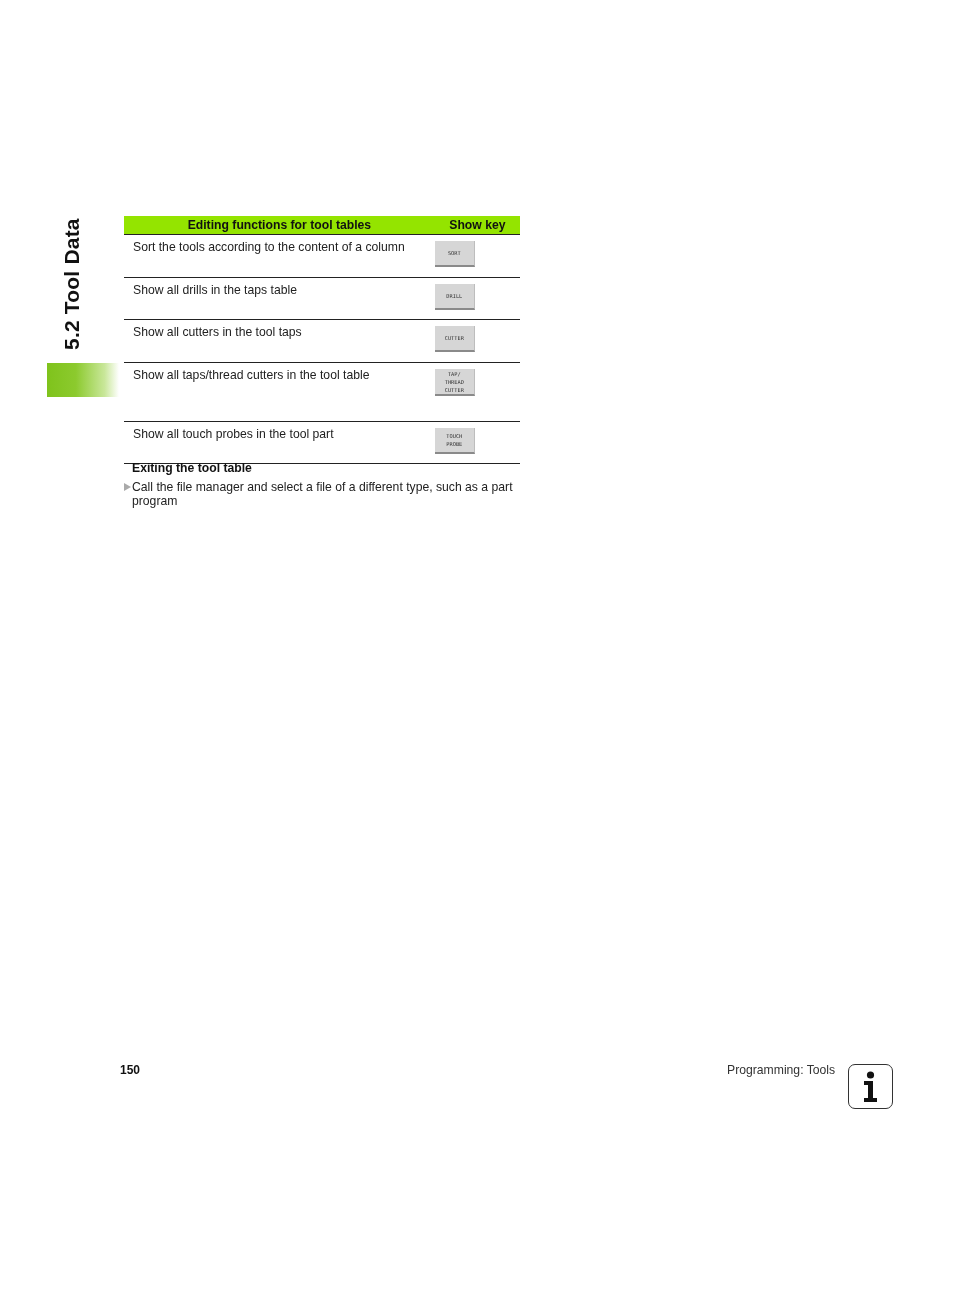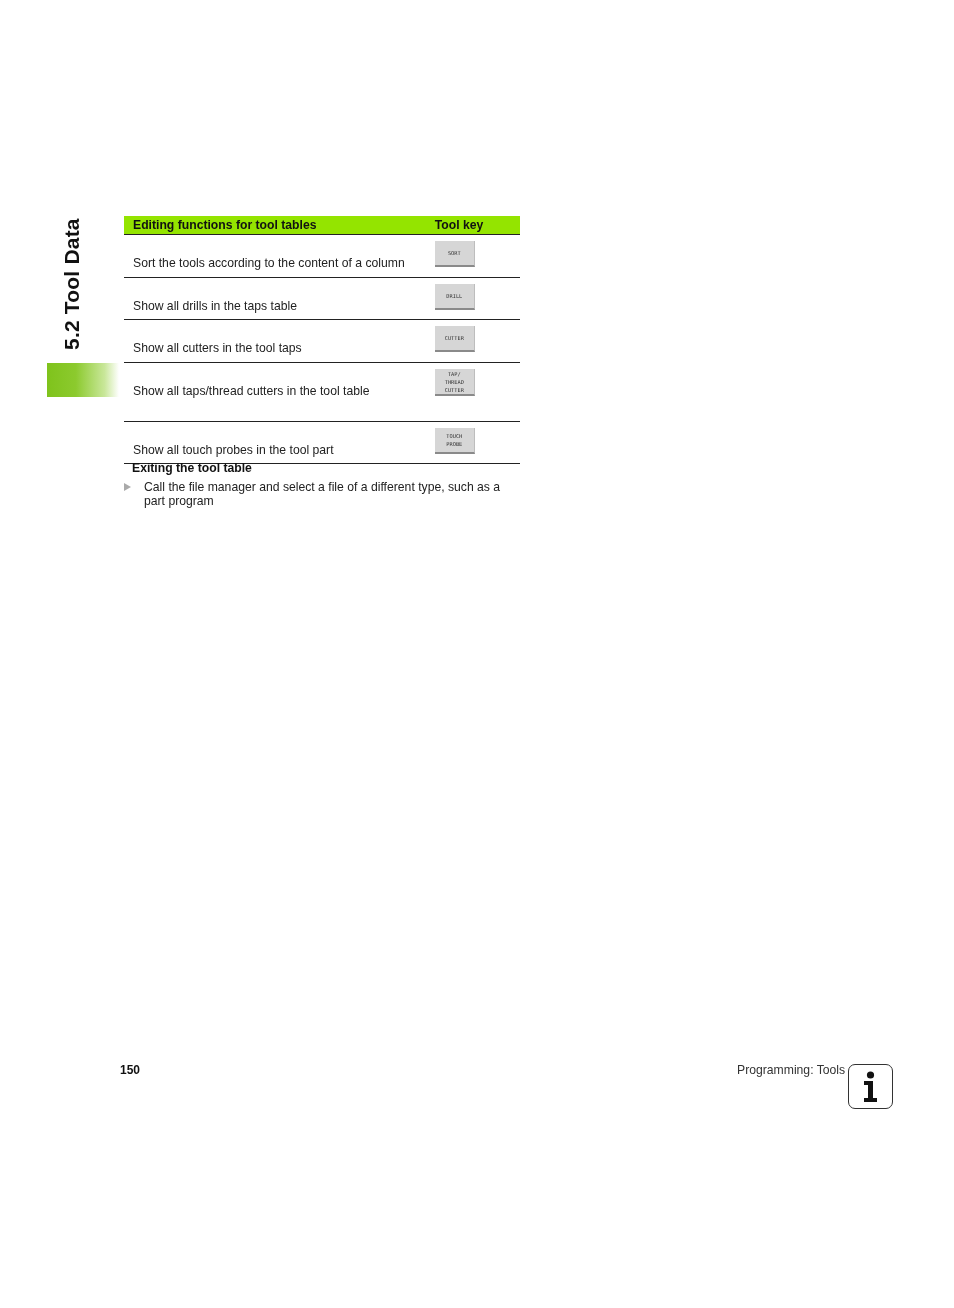--- a/index.html
+++ b/index.html
@@ -15,26 +15,26 @@
   }
   .side-bar {
     position: absolute; left: 47px; top: 363px; width: 72px; height: 34px;
     background: linear-gradient(to right, #7fc31c 0%, #8cca2e 40%, #c9e79a 80%, #ffffff 100%);
   }
   .tbl {
     position: absolute; left: 124px; top: 216px; width: 396px;
     border-collapse: collapse; font-size: 12.2px;
   }
   .tbl th {
-    background: #94e400; text-align: left; font-weight: bold; font-size: 12.2px;
+    background: #94e400; text-align: center; font-weight: bold; font-size: 12.2px;
     padding: 0 0 0 9px; height: 18px; border-bottom: 1px solid #222; color: #111;
   }
   .tbl th.sk { padding-left: 9px; width: 84px; }
   .tbl td {
-    border-bottom: 1px solid #222; vertical-align: top; padding: 21px 4px 0 9px; line-height: 14px;
+    border-bottom: 1px solid #222; vertical-align: top; padding: 5px 4px 0 9px; line-height: 14px;
   }
   .tbl td.desc { width: 285px; }
   .tbl td.key { padding: 6px 0 0 9px; }
   .softkey {
     width: 39px; height: 24px; background: #d6d6d6; border-bottom: 2px solid #8a8a8a;
     border-right: 1px solid #bdbdbd; display: flex; align-items: center; justify-content: center;
     flex-direction: column; font-family: "DejaVu Sans Mono", monospace; font-size: 5.3px;
     color: #333; line-height: 8px; text-align: center;
   }
   .softkey.tall { height: 25px; }
@@ -42,39 +42,39 @@
     position: absolute; left: 124px; top: 461px; font-weight: bold; font-size: 12.2px; color: #111; margin-left: 8px;
   }
   .bullet {
     position: absolute; left: 124px; top: 480px; width: 396px; font-size: 12.2px; line-height: 14px;
   }
   .bullet .arrow {
     position: absolute; left: 0; top: 3px; width: 0; height: 0;
     border-top: 4.5px solid transparent; border-bottom: 4.5px solid transparent;
     border-left: 7px solid #aaaaaa;
   }
-  .bullet .text { margin-left: 20px; display: block; }
+  .bullet .text { margin-left: 8px; display: block; }
   .page-num { position: absolute; left: 120px; top: 1063px; font-weight: bold; font-size: 12px; color: #111; }
-  .footer-title { position: absolute; left: 727px; top: 1063px; font-size: 12.2px; color: #333; margin-left: 10px; }
+  .footer-title { position: absolute; left: 727px; top: 1063px; font-size: 12.2px; color: #333; }
   .info-icon {
     position: absolute; left: 848px; top: 1064px; width: 43px; height: 43px;
     border: 1px solid #333; border-radius: 7px; background: #fff;
   }
 </style>
 </head>
 <body>
 
 <div class="side-title">5.2 Tool Data</div>
 <div class="side-bar"></div>
 
 <table class="tbl">
   <thead>
     <tr>
       <th>Editing functions for tool tables</th>
-      <th class="sk">Tool key</th>
+      <th class="sk">Show key</th>
     </tr>
   </thead>
   <tbody>
     <tr style="height:43px">
       <td class="desc">Sort the tools according to the content of a column</td>
       <td class="key">
         <div class="softkey">
           <span>SORT</span>
         </div>
       </td>

